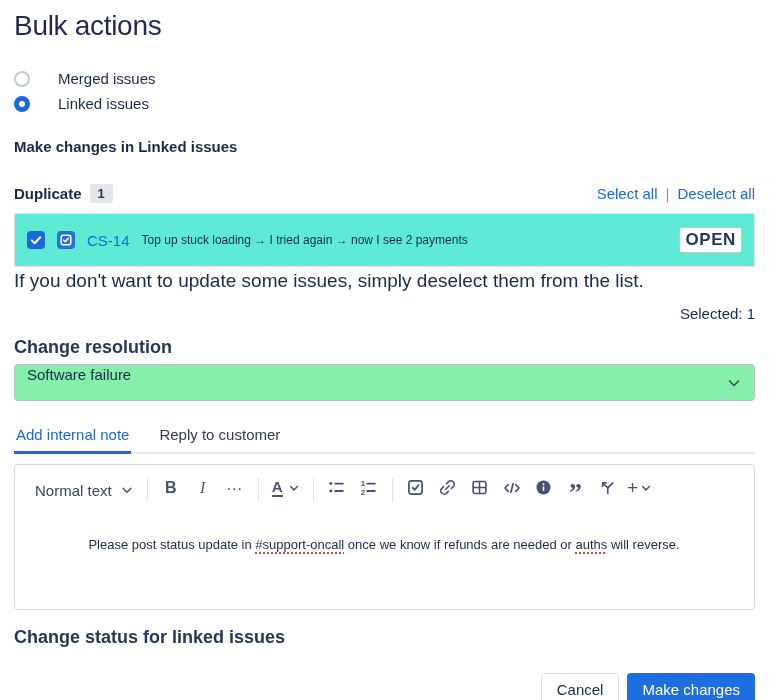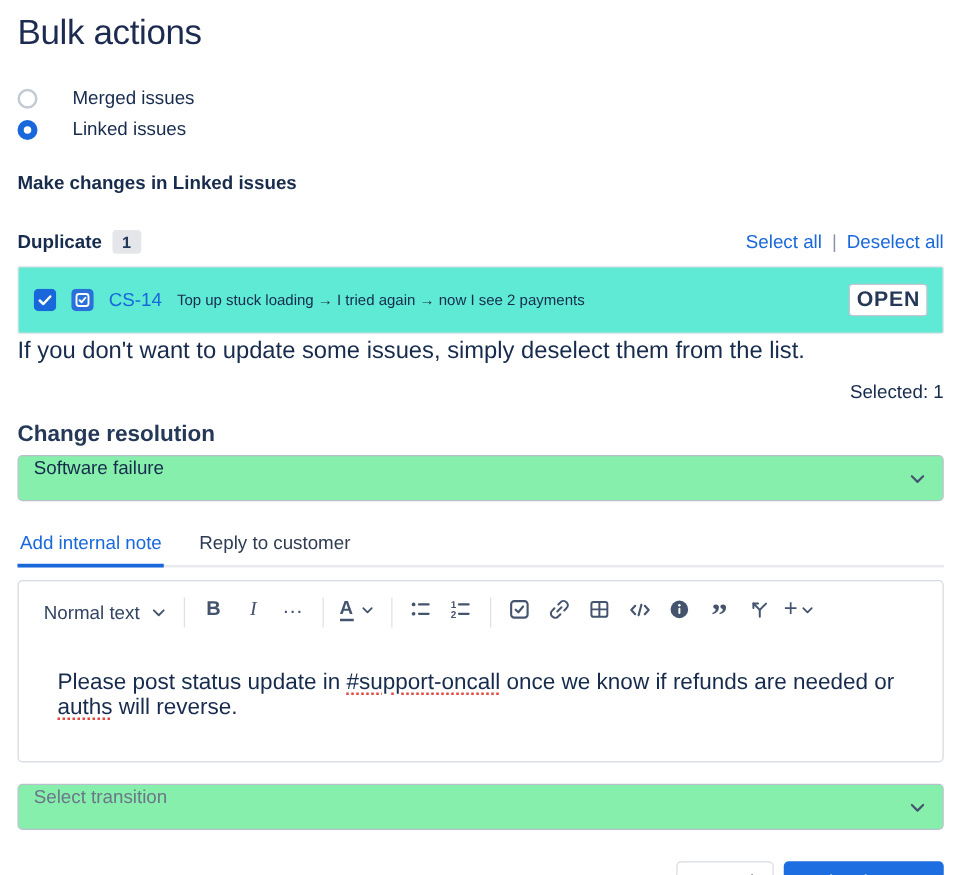--- a/index.html
+++ b/index.html
@@ -98,21 +98,21 @@
   .tb-btn + .tb-btn { margin-left: 4px; }
   .tb-bold { font-size: 16px; font-weight: 700; }
   .tb-italic { font-size: 16px; font-style: italic; font-family: "Liberation Serif", serif; }
   .tb-more { font-size: 17px; letter-spacing: 1px; padding-bottom: 6px; }
   .tb-color { display: flex; align-items: center; gap: 5px; padding: 0 4px; }
   .tb-color .a-glyph { font-size: 15px; font-weight: 600; border-bottom: 2px solid #44546F; line-height: 16px; }
   .tb-quote { font-family: "Liberation Serif", serif; font-size: 26px; font-weight: 700; line-height: 10px; padding-top: 10px; }
   .tb-plus { display: flex; align-items: center; gap: 2px; }
   .tb-plus .plus-glyph { font-size: 19px; font-weight: 400; line-height: 16px; }
 
-  .editor-content { padding: 33px 32px 0 31px; font-size: 18px; line-height: 20px; cursor: text; }
+  .editor-content { padding: 33px 32px 0 31px; font-size: 13px; line-height: 20px; cursor: text; text-align: center; }
   .spell-underline {
     text-decoration: underline dotted #E2483D;
     text-decoration-thickness: 1.5px; text-underline-offset: 3.5px;
   }
 
   .field-transition { margin-top: 17px; }
 
   
   .footer-actions { display: flex; justify-content: flex-end; gap: 8px; margin-top: 25px; }
   .btn { font-family: "Liberation Sans", sans-serif; font-size: 15px; border-radius: 4px; height: 34px; cursor: pointer; }
@@ -267,24 +267,19 @@
         <path d="M3.5 6 L8 10.5 L12.5 6" fill="none" stroke="#44546F" stroke-width="1.9" stroke-linecap="round" stroke-linejoin="round"></path>
       </svg>
     </div>
   </div>
   <div class="editor-content">
     <span>Please post status update in </span><span class="spell-underline">#support-oncall</span><span> once we know if refunds are needed or </span><span class="spell-underline">auths</span><span> will reverse.</span>
   </div>
 </div>
 
 <div class="field-transition">
-  <div class="select-box">
-    <span class="select-placeholder">Select transition</span>
-    <svg class="chevron" width="16" height="16" viewBox="0 0 16 16">
-      <path d="M3.5 6 L8 10.5 L12.5 6" fill="none" stroke="#44546F" stroke-width="1.7" stroke-linecap="round" stroke-linejoin="round"></path>
-    </svg>
-  </div>
+  <div class="field-label">Change status for linked issues</div>
 </div>
 
 <div class="footer-actions">
   <button class="btn btn-cancel">Cancel</button>
   <button class="btn btn-primary">Make changes</button>
 </div>
 
 </body></html>

